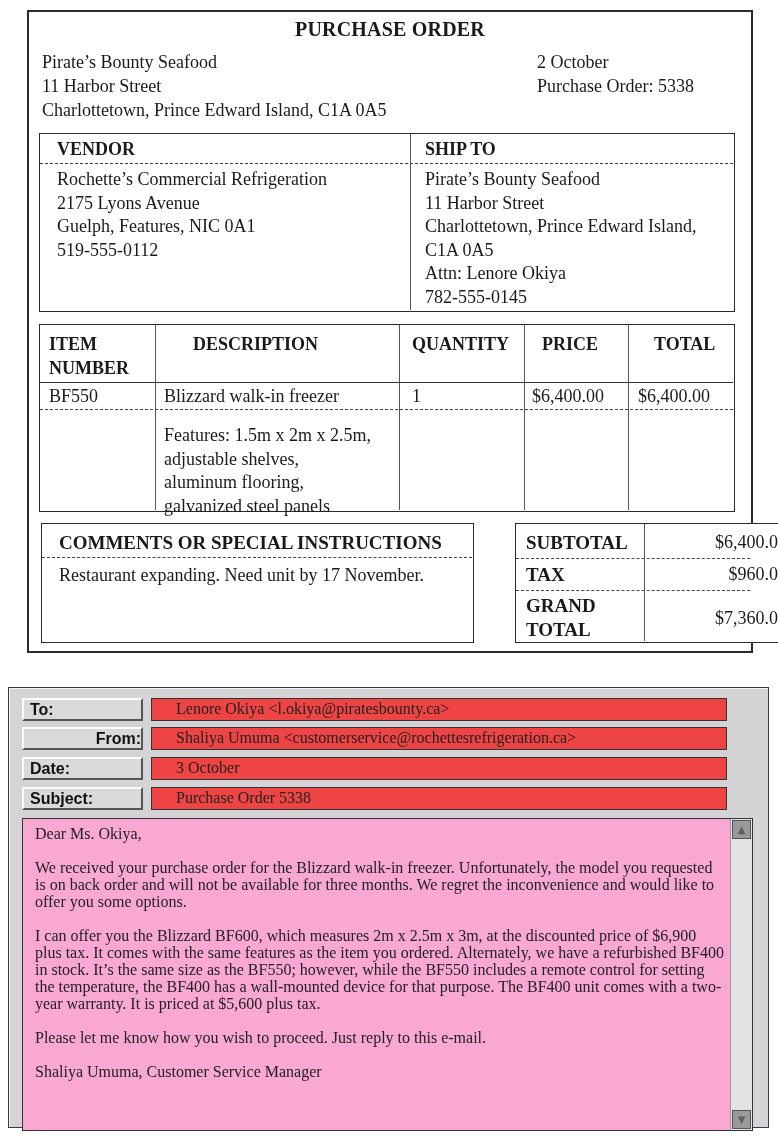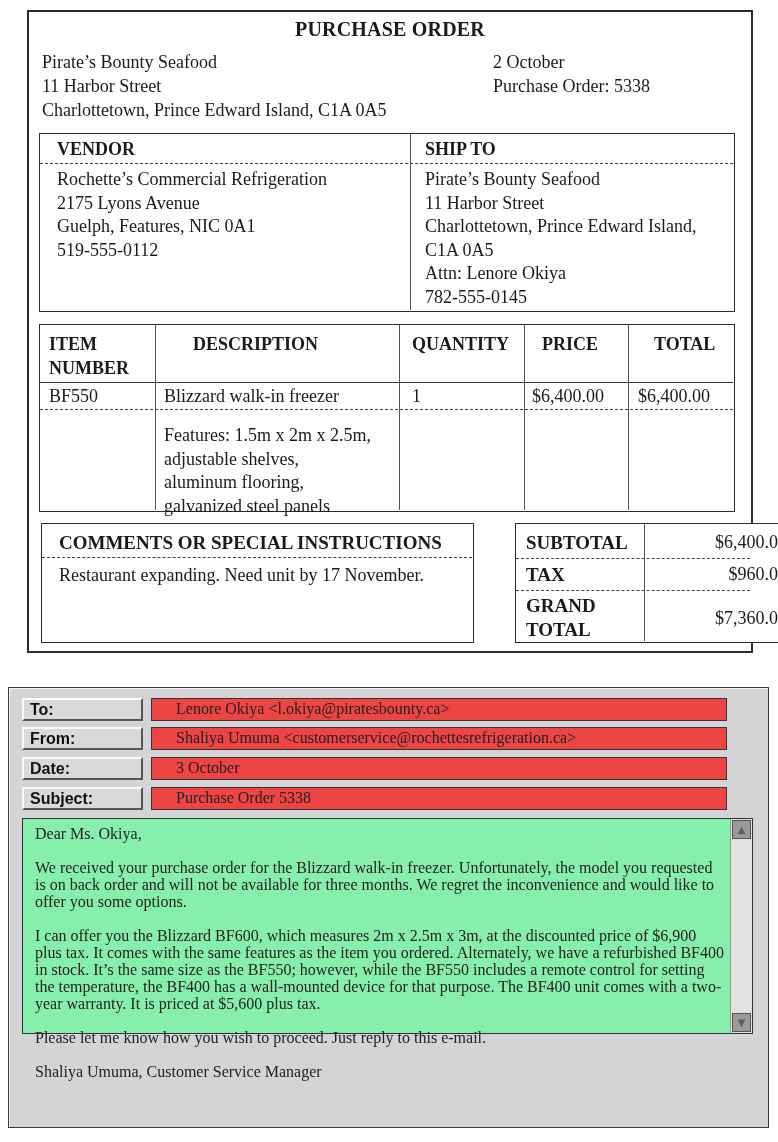--- a/index.html
+++ b/index.html
@@ -9,21 +9,21 @@
   
   .po {
     position: absolute; left: 27px; top: 10px; width: 726px; height: 643px;
     border: 2px solid #2b2b2b; background: #fff;
   }
   .po-title {
     position: absolute; left: 0; right: 0; top: 6px; text-align: center;
     font-weight: bold; font-size: 20px; letter-spacing: 0.2px;
   }
   .po-from { position: absolute; left: 13px; top: 38px; font-size: 18px; line-height: 24px; }
-  .po-meta { position: absolute; left: 464px; top: 38px; font-size: 18px; line-height: 24px; }
+  .po-meta { position: absolute; left: 508px; top: 38px; font-size: 18px; line-height: 24px; }
 
   .box { position: absolute; border: 1.5px solid #2b2b2b; background: #fff; }
   .cell { position: absolute; font-size: 18px; line-height: 23.5px; }
   .bold { font-weight: bold; }
   .hline { position: absolute; height: 0; border-top: 1px dashed #444; }
   .vline { position: absolute; width: 0; border-left: 1px solid #555; }
 
   
   .vs { left: 10px; top: 121px; width: 696px; height: 179px; }
 
@@ -48,22 +48,22 @@
     font-family: "Liberation Sans", "DejaVu Sans", sans-serif; font-weight: bold;
     font-size: 16px; line-height: 19px; padding-left: 6px; color: #111;
   }
   .hdr-field {
     position: absolute; left: 142px; width: 576px; height: 23px;
     background: #ef4444; border: 1.5px solid #333;
     font-size: 16px; line-height: 20px; padding-left: 24px; color: #222;
     white-space: nowrap; overflow: hidden;
   }
   .body-box {
-    position: absolute; left: 13px; top: 130px; width: 731px; height: 216px;
-    background: #86efac; border: 1.5px solid #333;
+    position: absolute; left: 13px; top: 130px; width: 731px; height: 313px;
+    background: #f9a8d4; border: 1.5px solid #333;
   }
   .body-text {
     position: absolute; left: 12px; top: 6px; width: 690px;
     font-size: 16px; line-height: 17px; color: #222;
   }
   .body-text p { margin-bottom: 17px; }
   .body-text p:last-child { margin-bottom: 0; }
   .scrollbar {
     position: absolute; right: 0; top: 0; width: 22px; height: 100%;
     background: #e3e3e5; border-left: 1px solid #999;
@@ -172,21 +172,21 @@
       <div>TOTAL</div>
     </div>
     <div class="cell" style="right:12px; top:83px;">$7,360.00</div>
   </div>
 </div>
 
 <div class="email">
   <div class="hdr-label" style="top:10px;">To:</div>
   <div class="hdr-field" style="top:10px;">Lenore Okiya &lt;l.okiya@piratesbounty.ca&gt;</div>
 
-  <div class="hdr-label" style="top:39px;">From:</div>
+  <div class="hdr-label" style="top:39px;text-align:right;">From:</div>
   <div class="hdr-field" style="top:39px;">Shaliya Umuma &lt;customerservice@rochettesrefrigeration.ca&gt;</div>
 
   <div class="hdr-label" style="top:69px;">Date:</div>
   <div class="hdr-field" style="top:69px;">3 October</div>
 
   <div class="hdr-label" style="top:99px;">Subject:</div>
   <div class="hdr-field" style="top:99px;">Purchase Order 5338</div>
 
   <div class="body-box">
     <div class="body-text">

